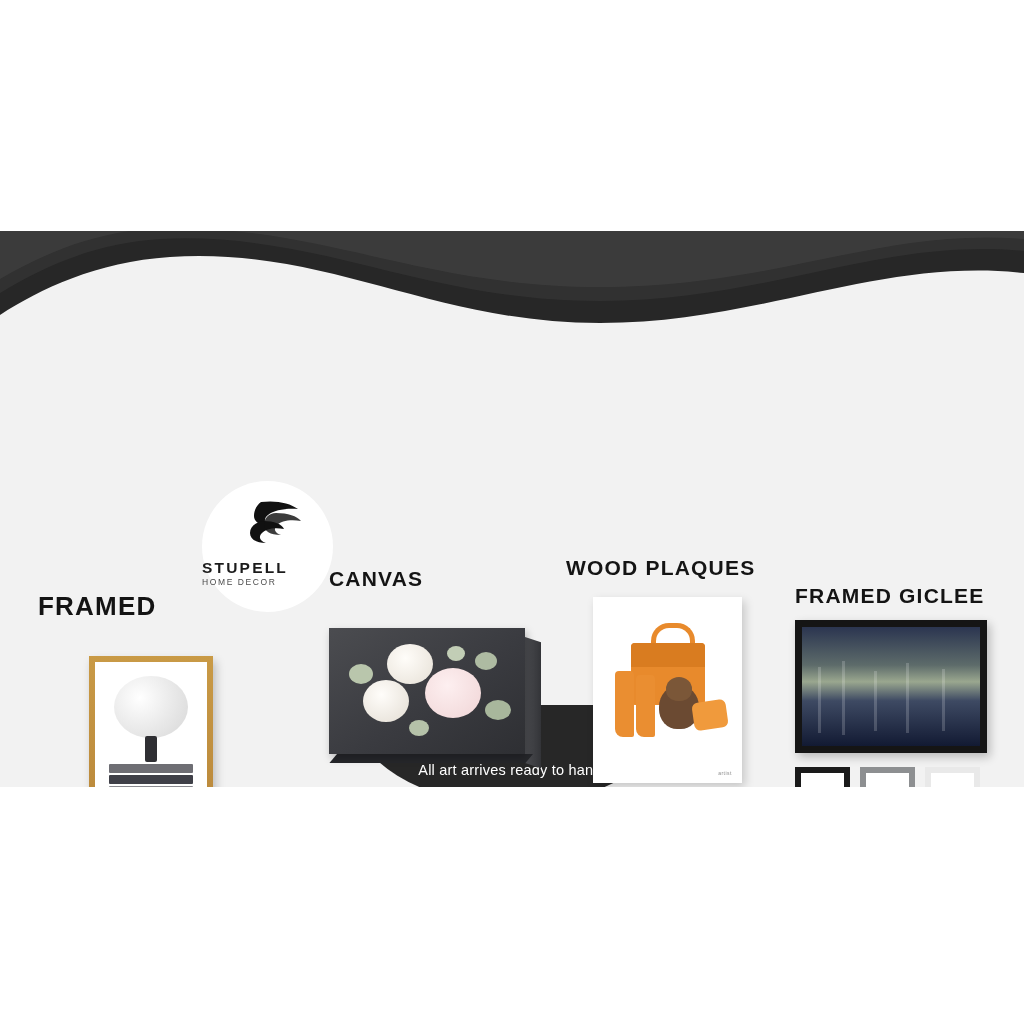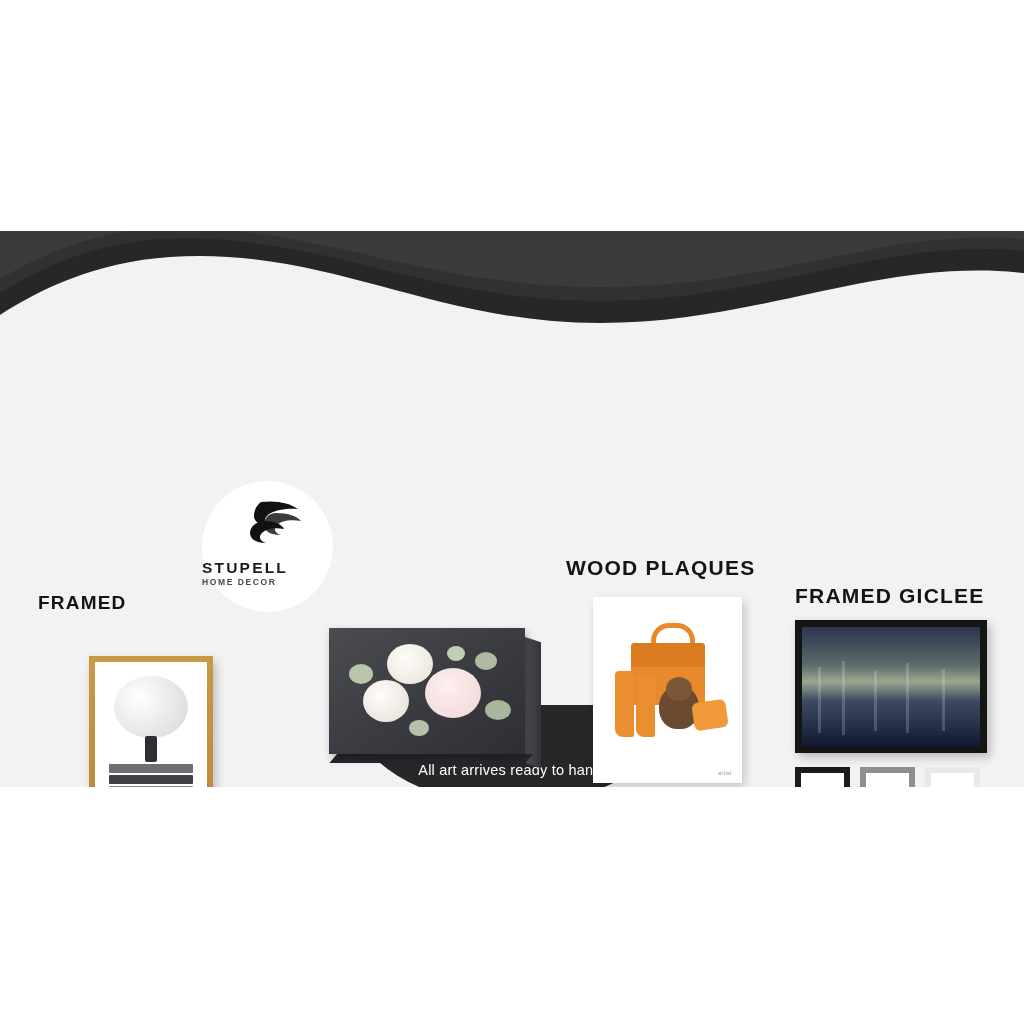--- a/index.html
+++ b/index.html
@@ -96,41 +96,40 @@
     color: #1b1b1b;
   }
   .logo-sub {
     position: absolute;
     left: 0;
     top: 96px;
     width: 131px;
     font-size: 8.5px;
     letter-spacing: 1.6px;
     color: #4a4a4a;
-    font-weight: bold;
   }
   
   .col {
     position: absolute;
   }
   .col-title {
     font-weight: bold;
     color: #141414;
     letter-spacing: 1.2px;
     line-height: 1.22;
     font-size: 21px;
   }
   .col-body {
     color: #2b2b2b;
     font-size: 13.2px;
     line-height: 1.62;
   }
   
   #col1 { left: 38px; top: 360px; width: 255px; }
-  #col1 .col-title { font-size: 19px; }
+  #col1 .col-title { font-size: 26px; }
   .c1-art {
     position: absolute;
     left: 51px;
     top: 65px;
     width: 124px;
     height: 170px;
     background: linear-gradient(#c99a46, #b9873a);
     padding: 6px;
     box-sizing: border-box;
     box-shadow: 3px 5px 9px rgba(0,0,0,.22);
@@ -374,20 +373,21 @@
 
           </div>
 
         </div>
       </div>
 
     </div>
 
     <div class="col" id="col2">
       <div class="col-title">
+        <div>CANVAS</div>
       </div>
 
       <div class="c2-art">
         <div class="c2-side"></div>
         <div class="c2-bottom"></div>
         <div class="c2-face">
           <div class="bloom" style="left:58px; top:16px; width:46px; height:40px; background:radial-gradient(circle at 40% 35%, #fffdf9, #e6e0d6);"></div>
           <div class="bloom" style="left:96px; top:40px; width:56px; height:50px; background:radial-gradient(circle at 40% 35%, #fdeff0, #f0d5d6);"></div>
           <div class="bloom" style="left:34px; top:52px; width:46px; height:42px; background:radial-gradient(circle at 40% 35%, #fffdfa, #e3ddd3);"></div>
           <div class="bloom" style="left:20px; top:36px; width:24px; height:20px; background:#b9c6ac;"></div>

